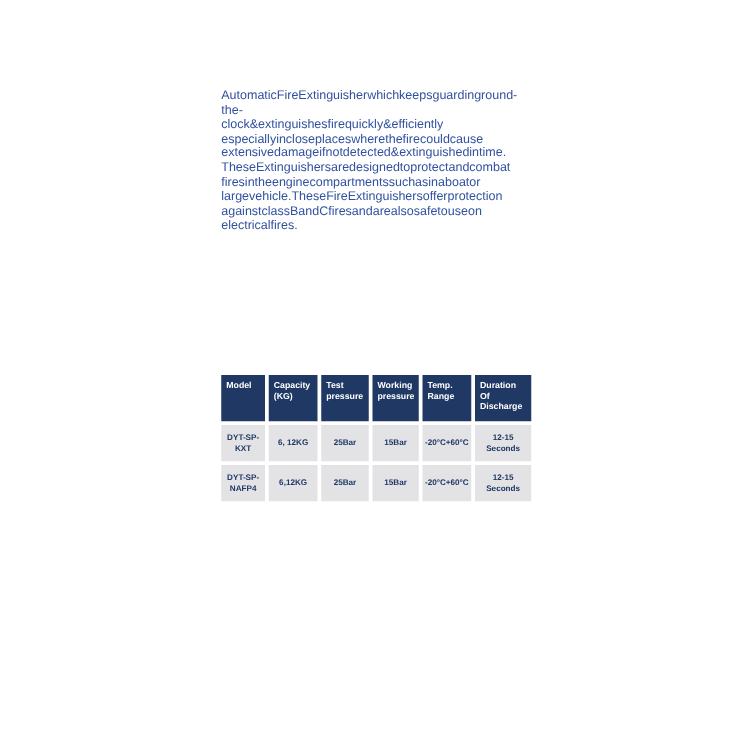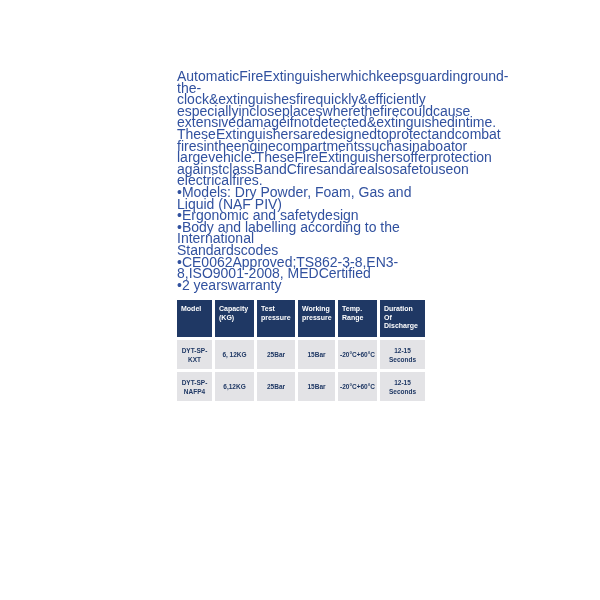--- a/index.html
+++ b/index.html
@@ -11,21 +11,21 @@
     position: relative;
     overflow: hidden;
   }
   .page { position: absolute; inset: 0; background: #ffffff; }
 
   .text-block {
     position: absolute;
     left: 177px;
     width: 252px;
     color: #31519f;
-    font-size: 14px;
+    font-size: 10px;
     line-height: 11.6px;
     white-space: pre-line;
     letter-spacing: 0px;
   }
   .intro    { top: 71px; }
   .features { top: 187px; }
 
   .spec-table {
     position: absolute;
     left: 177px;
@@ -69,26 +69,20 @@
   <div class="text-block intro">AutomaticFireExtinguisherwhichkeepsguardinground- the-
 clock&amp;extinguishesfirequickly&amp;efficiently
 especiallyincloseplaceswherethefirecouldcause
 extensivedamageifnotdetected&amp;extinguishedintime.
 TheseExtinguishersaredesignedtoprotectandcombat
 firesintheenginecompartmentssuchasinaboator
 largevehicle.TheseFireExtinguishersofferprotection
 againstclassBandCfiresandarealsosafetouseon
 electricalfires.</div>
 
-  <div class="text-block features">•Models: Dry Powder, Foam, Gas and Liquid (NAF PIV)
-•Ergonomic and safetydesign
-•Body and labelling according to the International
-Standardscodes •CE0062Approved;TS862-3-8,EN3-
-8,ISO9001-2008, MEDCertified
-•2 yearswarranty</div>
 
   <div class="spec-table">
     <div class="th">Model</div>
     <div class="th">Capacity
 (KG)</div>
     <div class="th">Test
 pressure</div>
     <div class="th">Working
 pressure</div>
     <div class="th">Temp.

